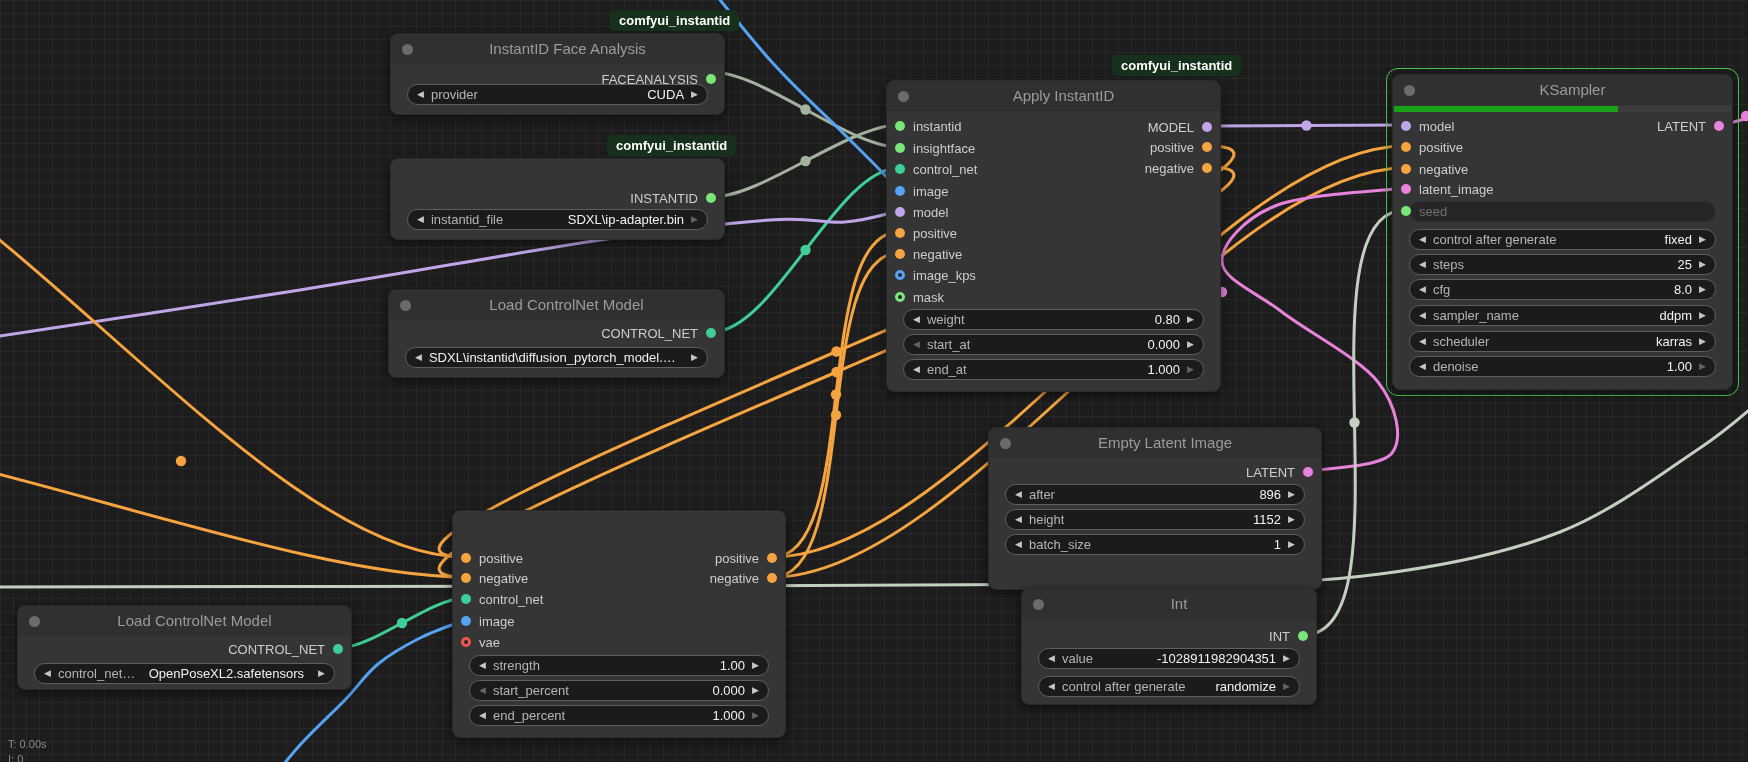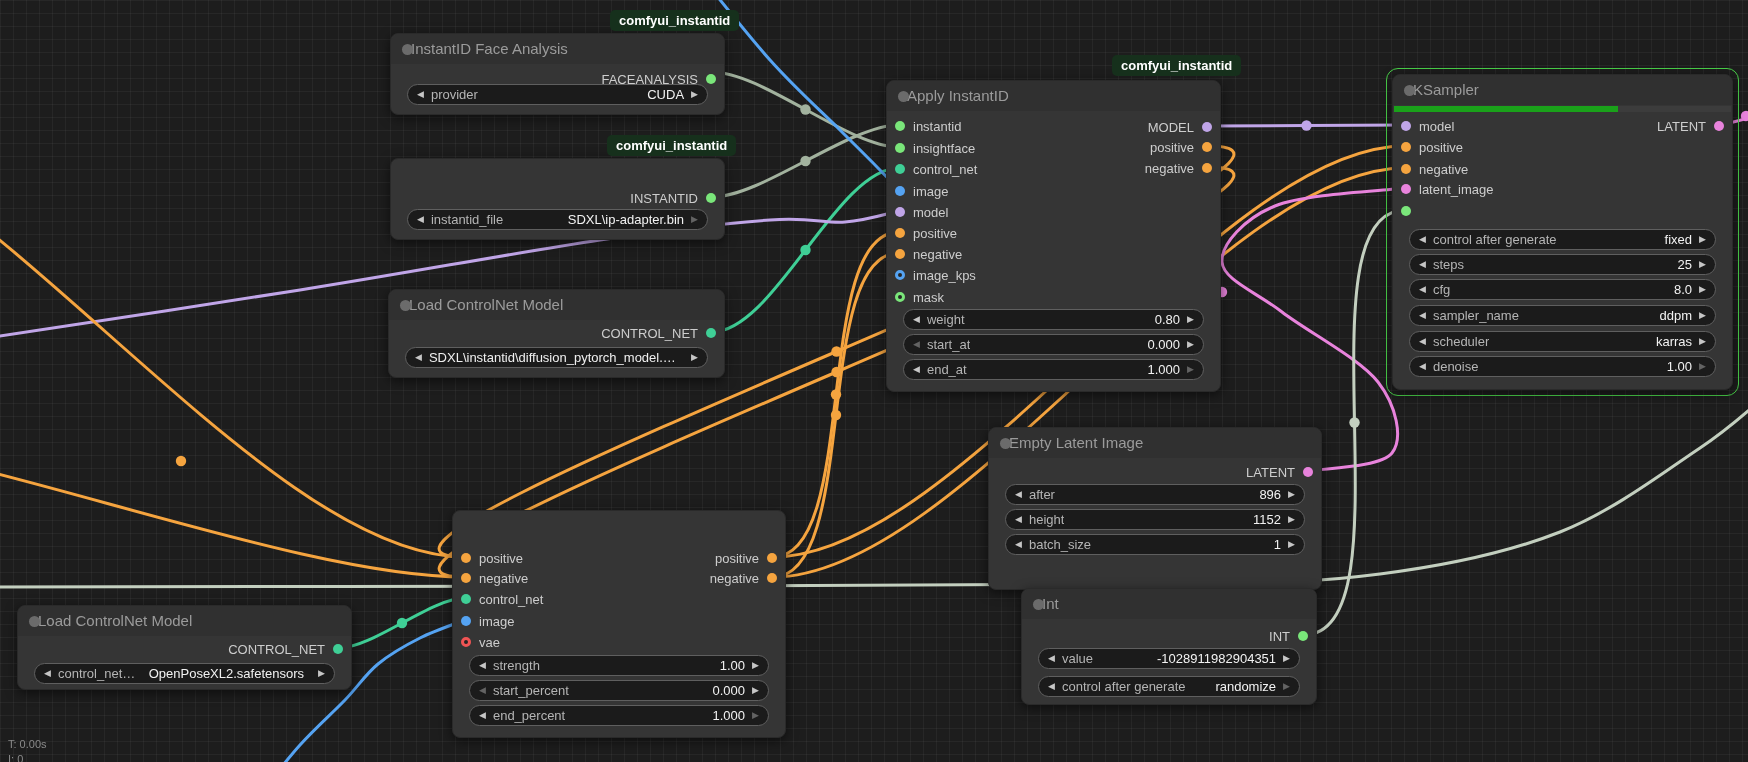--- a/index.html
+++ b/index.html
@@ -16,21 +16,21 @@
     background-size:13px 13px;
   }
   #links{position:absolute;left:0;top:0;z-index:1;pointer-events:none;}
   .node{
     position:absolute;z-index:2;background:#353535;border:1px solid #2a2a2a;
     border-radius:8px;box-shadow:0 3px 12px rgba(0,0,0,.55);box-sizing:border-box;
   }
   .ntitle{
     position:absolute;left:0;top:0;right:0;height:30px;background:#303030;
     border-radius:8px 8px 0 0;color:#9b9b9b;font-size:15px;line-height:30px;
-    padding-left:20px;box-sizing:border-box;white-space:nowrap;overflow:hidden;
+    padding-left:20px;box-sizing:border-box;white-space:nowrap;overflow:hidden;text-align:center;
   }
   .tdot{position:absolute;left:11px;top:10px;width:11px;height:11px;border-radius:50%;background:#6b6b6b;}
   .ptrack{position:absolute;left:1px;right:1px;top:31px;height:6px;background:#3c3c3c;}
   .pbar{position:absolute;left:0;top:0;height:6px;background:#1aa11a;}
   .slot{position:absolute;display:flex;align-items:center;gap:8px;height:18px;
         font-size:13px;color:#cdcdcd;white-space:nowrap;z-index:3;}
   .slot.in{left:8px;}
   .slot.out{right:8px;flex-direction:row-reverse;}
   .sdot{width:10px;height:10px;border-radius:50%;flex:0 0 auto;}
   .sdot.hollow{box-sizing:border-box;background:#252525;border-style:solid;border-width:3px;}
@@ -235,20 +235,24 @@
         <span class="sdot" style="background: rgb(245, 164, 63);"></span>
         <span>negative</span>
       </div>
       <div class="slot in" style="top: 105px;">
         <span class="sdot" style="background: rgb(232, 131, 220);"></span>
         <span>latent_image</span>
       </div>
       <div class="slot in" style="top: 127px;">
         <span class="sdot" style="background: rgb(122, 230, 122);"></span>
       </div>
+      <div class="pill wdis" style="top: 125.5px;">
+        <span class="wl">seed</span>
+        <span class="sp"></span>
+      </div>
       <div class="pill" style="top: 153.5px;">
         <span class="arr">◀</span>
         <span class="wl">control after generate</span>
         <span class="sp"></span>
         <span class="wv">fixed</span>
         <span class="arr">▶</span>
       </div>
       <div class="pill" style="top: 178.5px;">
         <span class="arr">◀</span>
         <span class="wl">steps</span>

